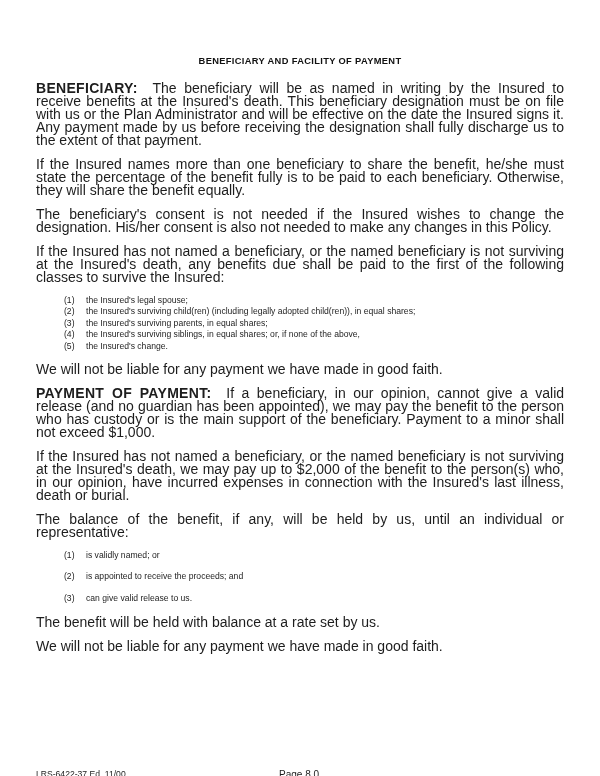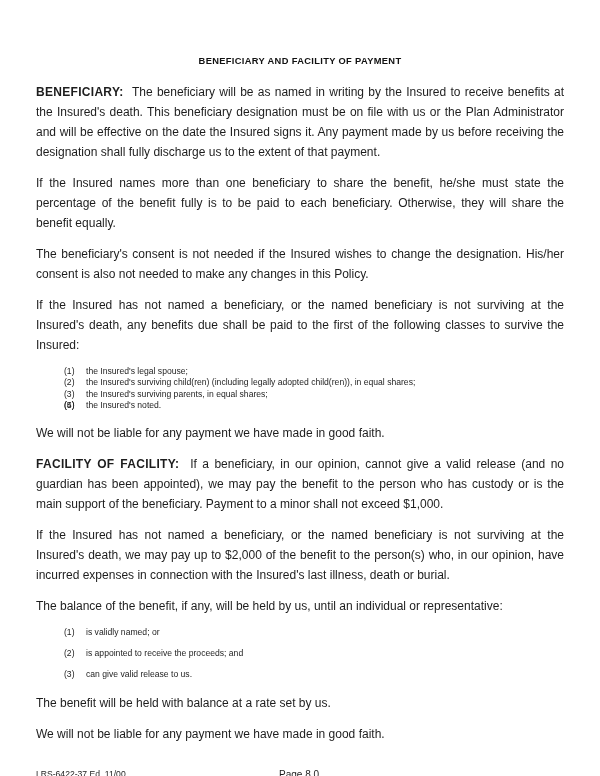--- a/index.html
+++ b/index.html
@@ -31,22 +31,22 @@
   }
   .doc-title {
     text-align: center;
     font-weight: bold;
     font-size: 9.3px;
     letter-spacing: 0.35px;
     margin: 0 0 16px 0;
     color: #111111;
   }
   p.para {
-    font-size: 12px;
-    line-height: 20px;
+    font-size: 14px;
+    line-height: 13px;
     text-align: justify;
     text-justify: inter-word;
     margin: 0 0 11px 0;
     color: #1d1d1d;
   }
   p.para .lead {
     font-weight: bold;
     letter-spacing: 0.3px;
   }
   p.para .lead-gap {
@@ -124,31 +124,31 @@
       <li>
         <span class="marker">(1)</span><span>the Insured's legal spouse;</span>
       </li>
       <li>
         <span class="marker">(2)</span><span>the Insured's surviving child(ren) (including legally adopted child(ren)), in equal shares;</span>
       </li>
       <li>
         <span class="marker">(3)</span><span>the Insured's surviving parents, in equal shares;</span>
       </li>
       <li>
-        <span class="marker">(4)</span>
+        <span class="marker">(4)</span><span>the Insured's surviving siblings, in equal shares; or, if none of the above,</span>
       </li>
       <li>
-        <span class="marker">(5)</span><span>the Insured's noted.</span>
+        <span class="marker">(5)</span><span>the Insured's change.</span>
       </li>
     </ol>
 
     <p class="para">We will not be liable for any payment we have made in good faith.</p>
 
     <p class="para">
-      <span class="lead">FACILITY OF FACILITY:</span><span class="lead-gap">&nbsp; </span><span>If a beneficiary, in our opinion, cannot give a valid release (and no guardian has been appointed), we may pay the benefit to the person who has custody or is the main support of the beneficiary. Payment to a minor shall not exceed $1,000.</span>
+      <span class="lead">PAYMENT OF PAYMENT:</span><span class="lead-gap">&nbsp; </span><span>If a beneficiary, in our opinion, cannot give a valid release (and no guardian has been appointed), we may pay the benefit to the person who has custody or is the main support of the beneficiary. Payment to a minor shall not exceed $1,000.</span>
     </p>
 
     <p class="para">If the Insured has not named a beneficiary, or the named beneficiary is not surviving at the Insured's death, we may pay up to $2,000 of the benefit to the person(s) who, in our opinion, have incurred expenses in connection with the Insured's last illness, death or burial.</p>
 
     <p class="para">The balance of the benefit, if any, will be held by us, until an individual or representative:</p>
 
     <ol class="numlist spaced">
       <li>
         <span class="marker">(1)</span><span>is validly named; or</span>
       </li>

